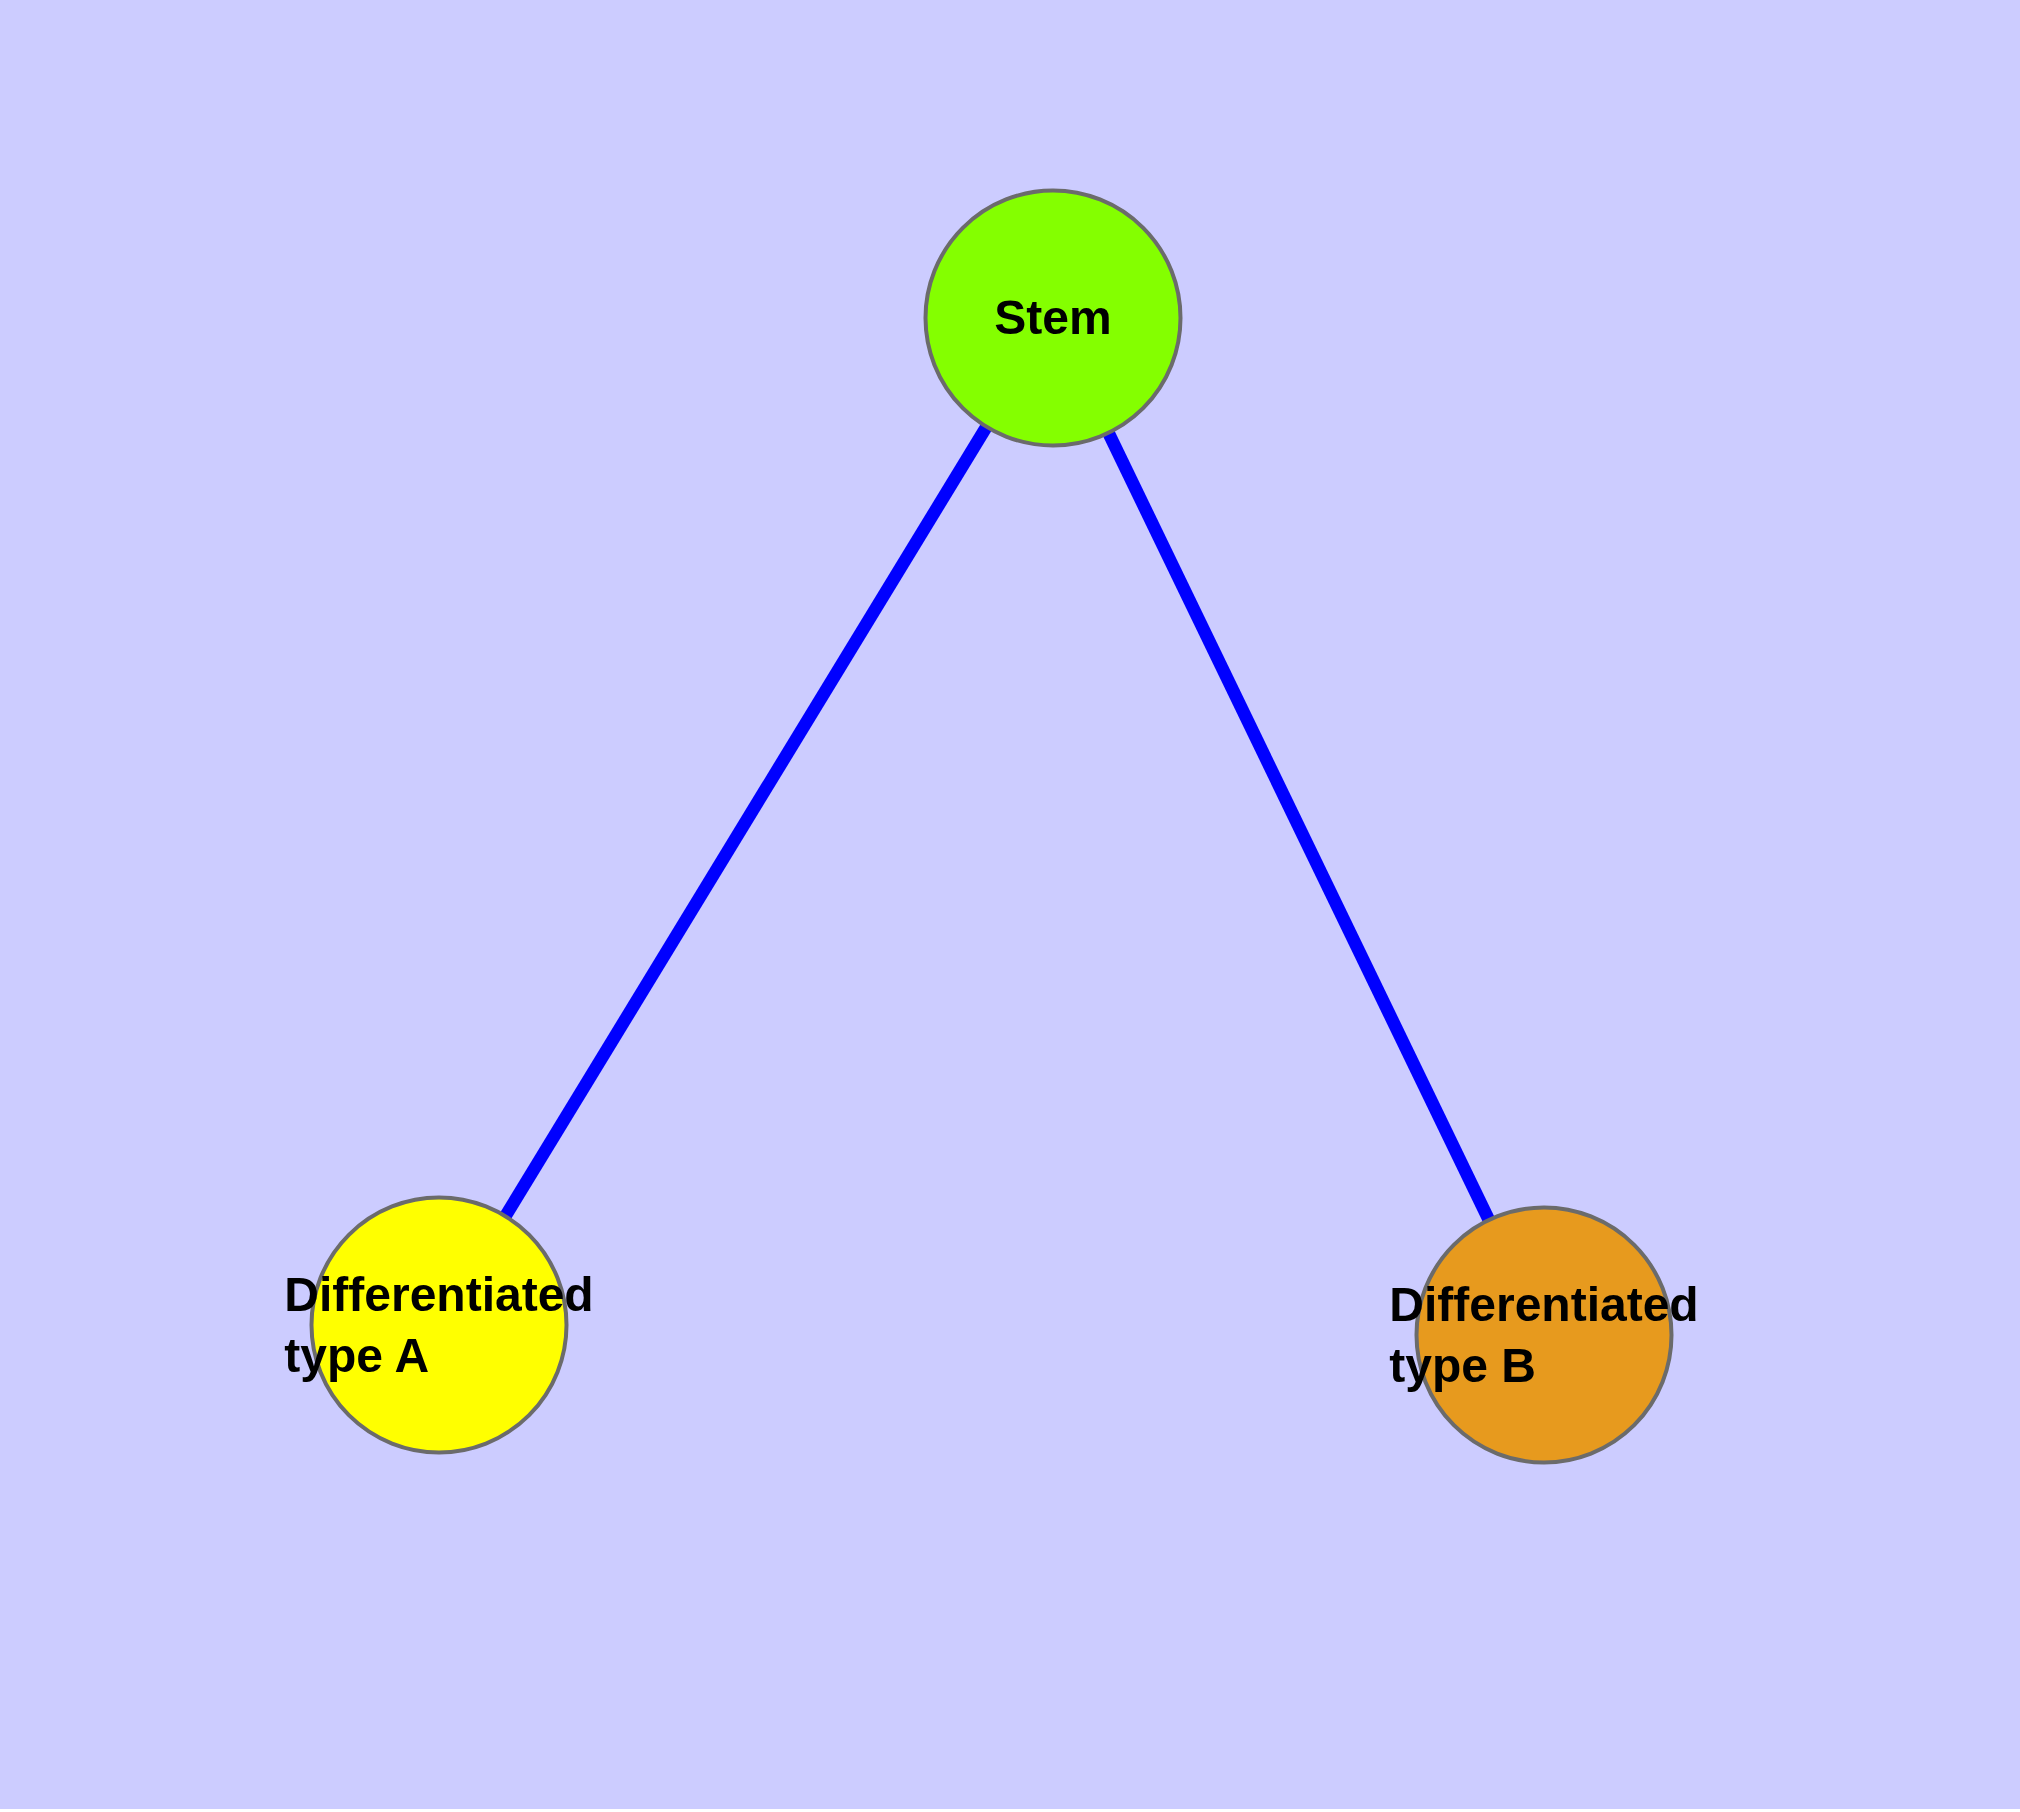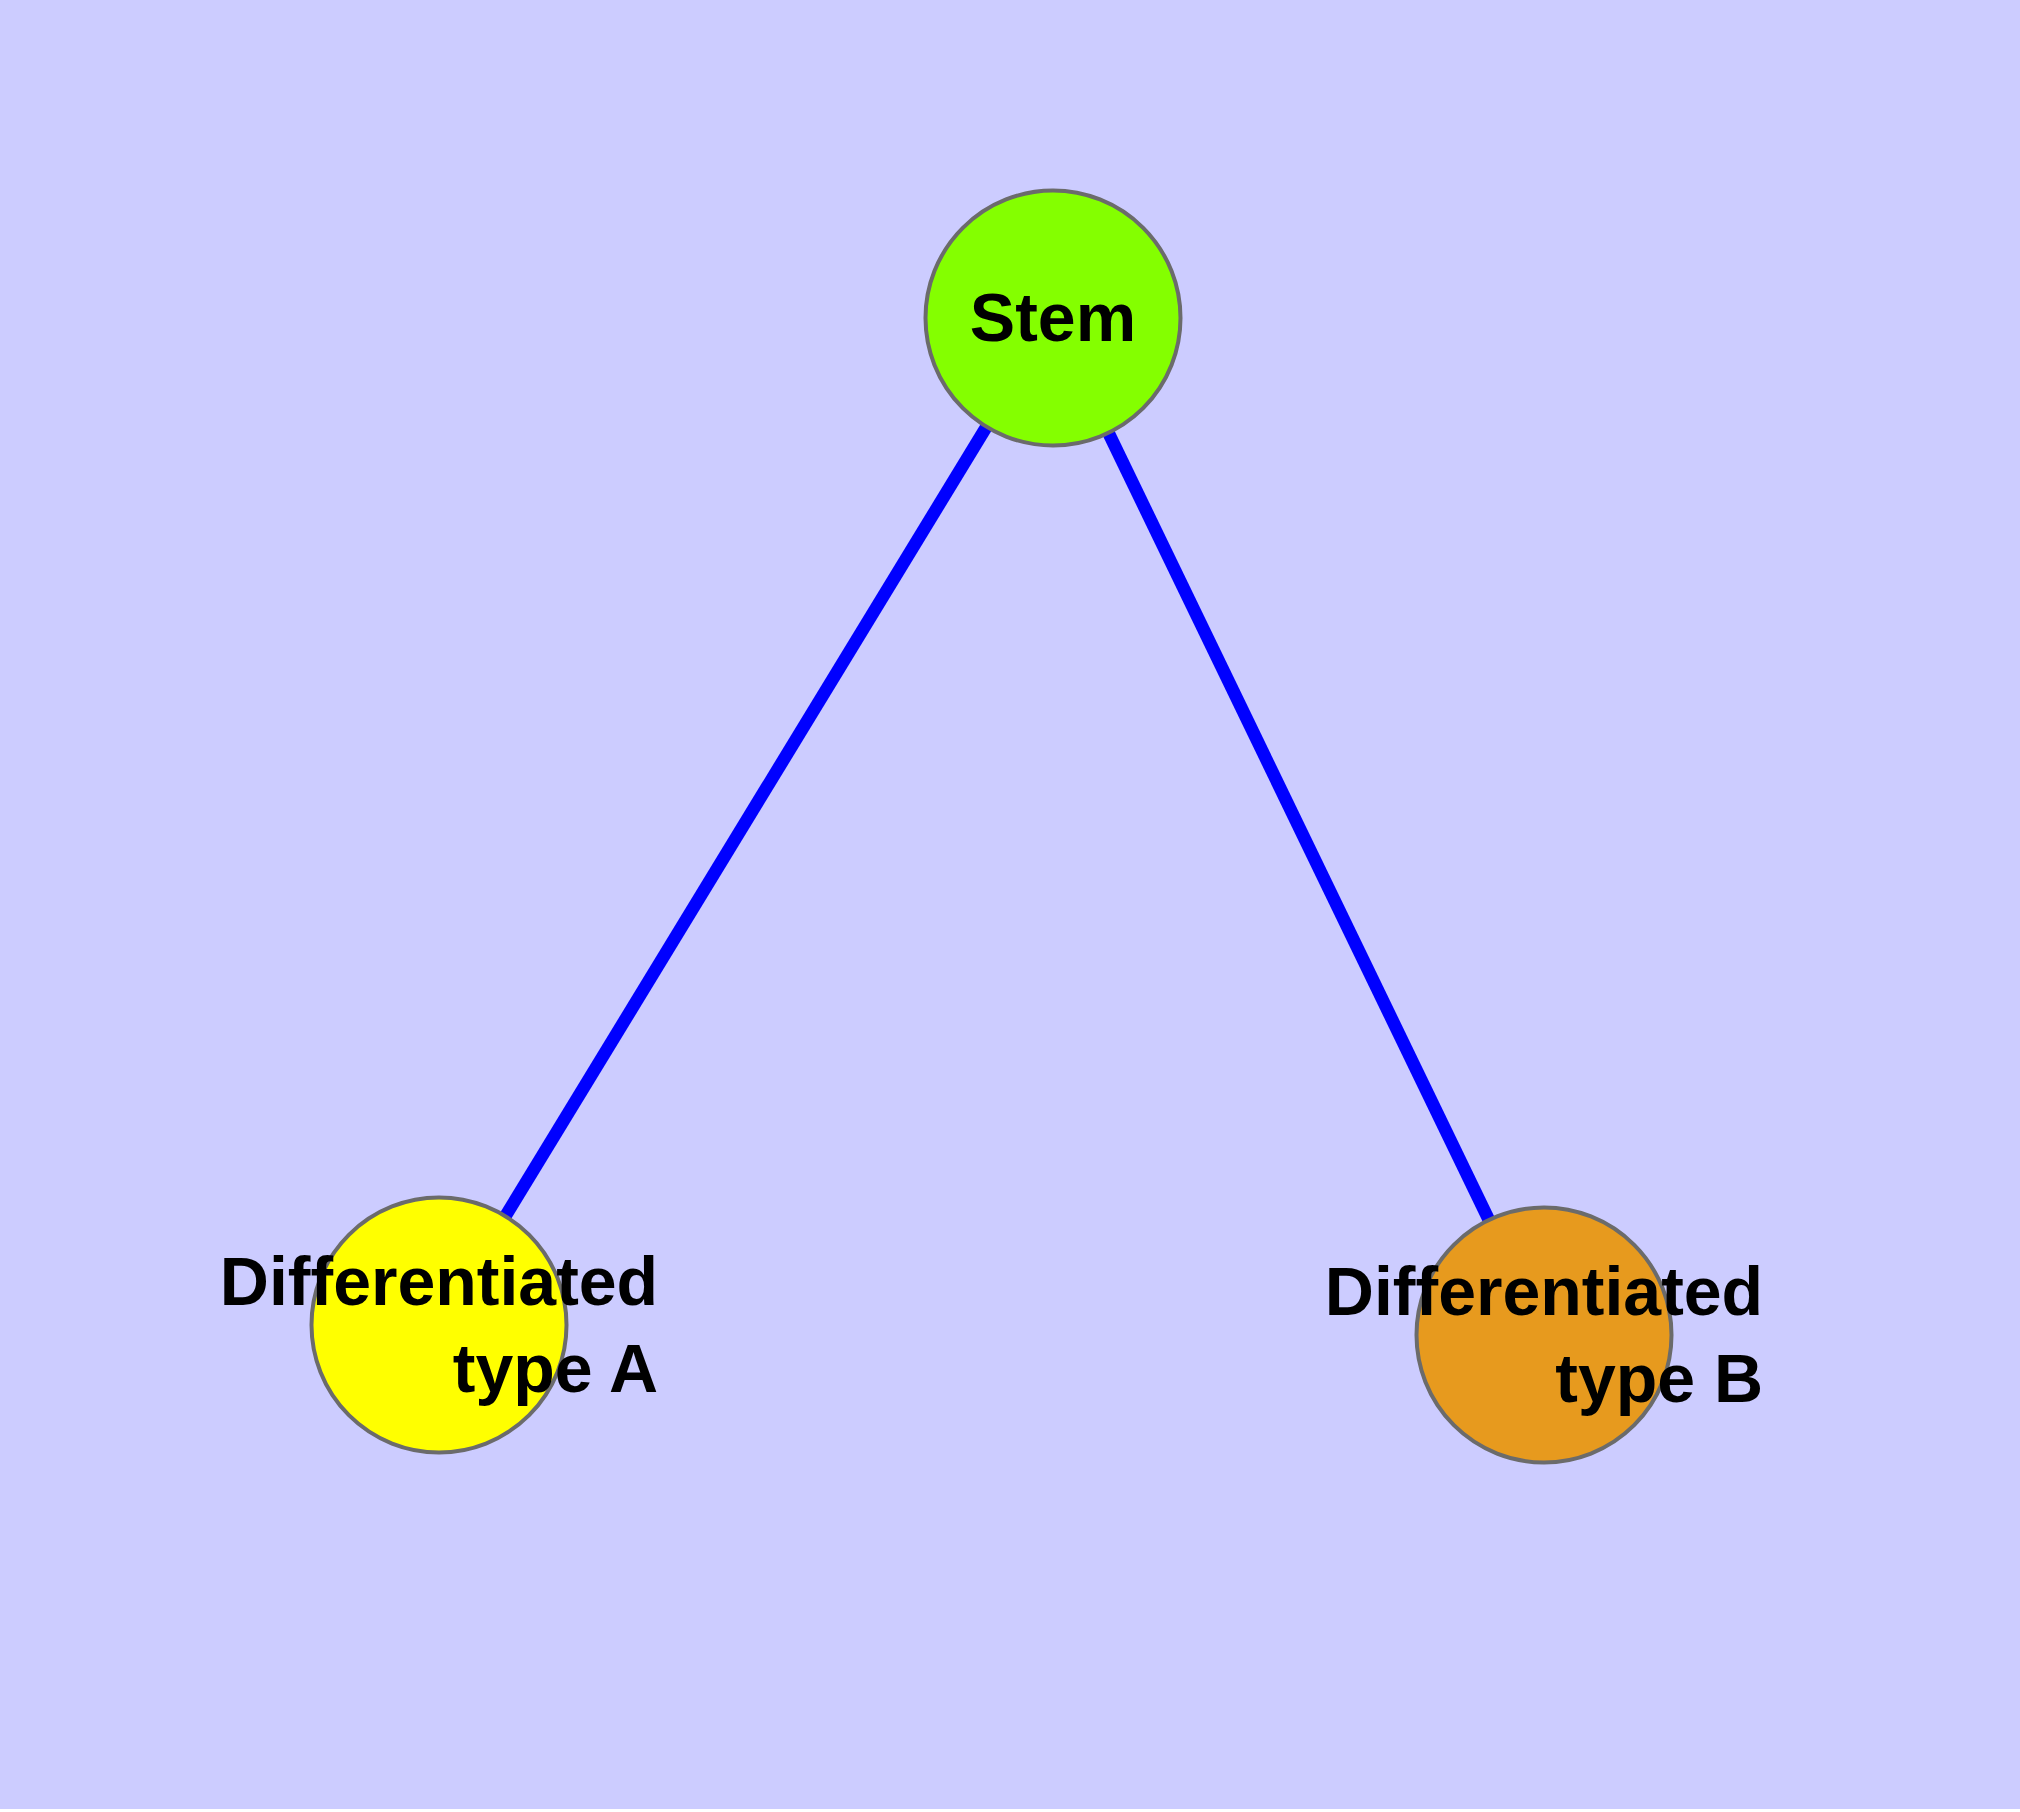--- a/index.html
+++ b/index.html
@@ -37,23 +37,23 @@
     border: 4.2px solid #6B6B6B;
     box-sizing: border-box;
   }
   .node-label {
     position: absolute;
     left: 0;
     top: 0;
     transform: translate(-50%, -50%);
     color: #000000;
     font-weight: bold;
-    font-size: 68px;
+    font-size: 48px;
     line-height: 1.28;
-    text-align: right;
+    text-align: left;
     white-space: pre-line;
     z-index: 2;
   }
   .bottom-margin {
     position: absolute;
     left: 0;
     bottom: 0;
     width: 100%;
     height: 3.4px;
     background: #ffffff;

